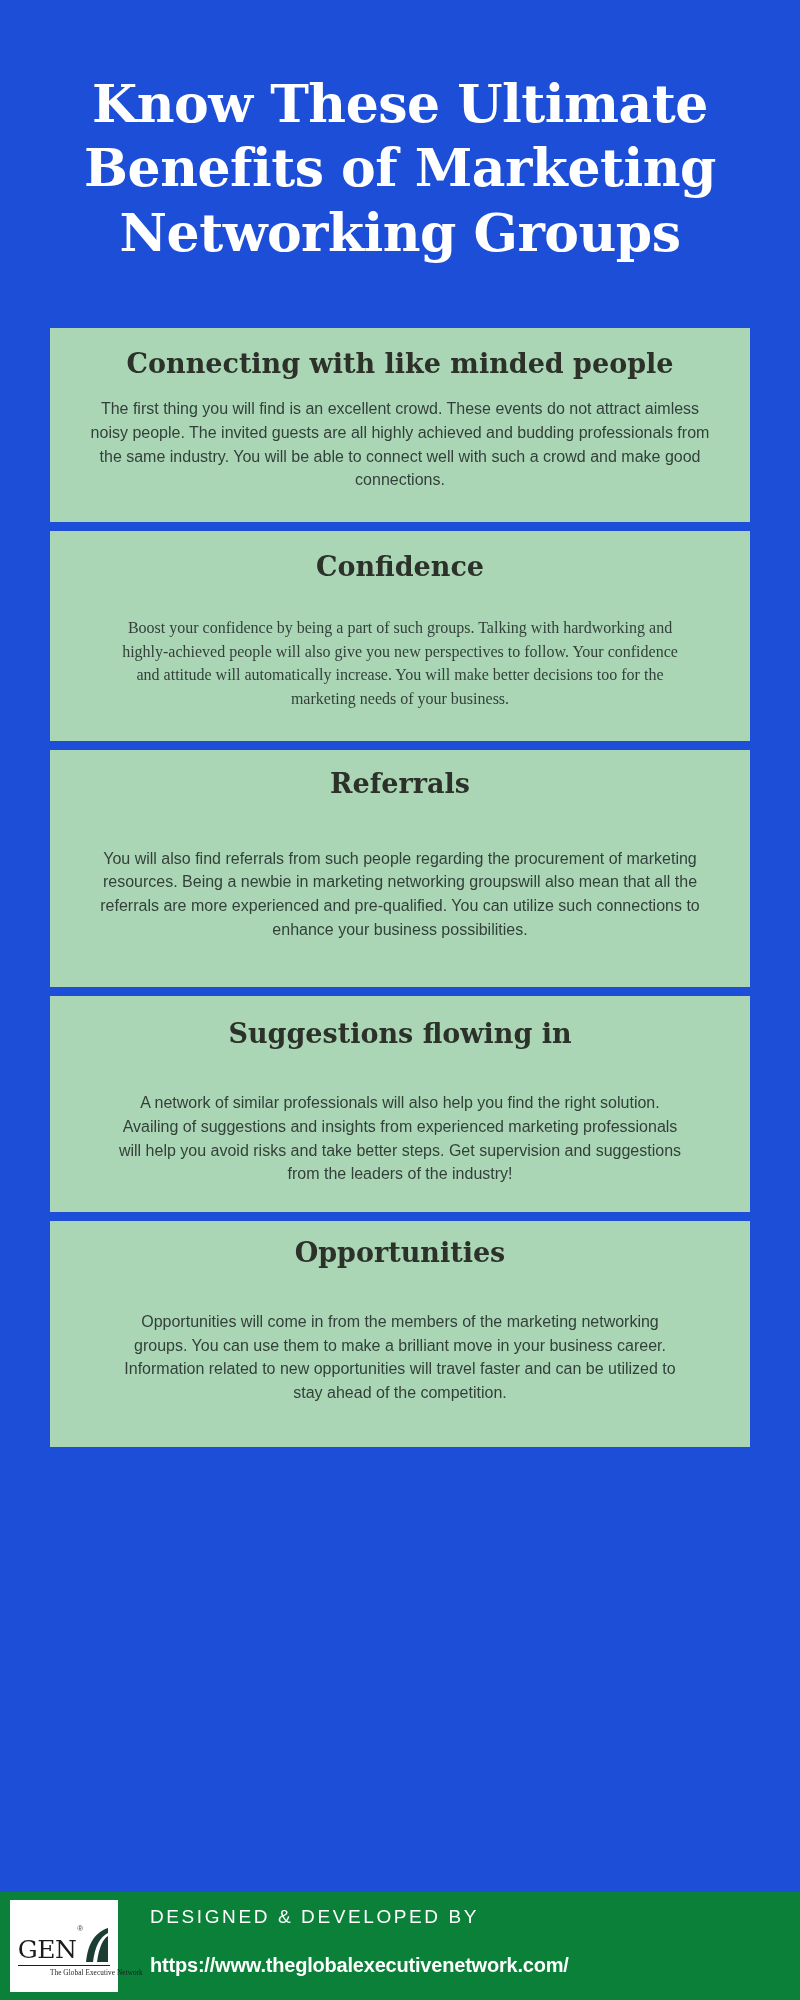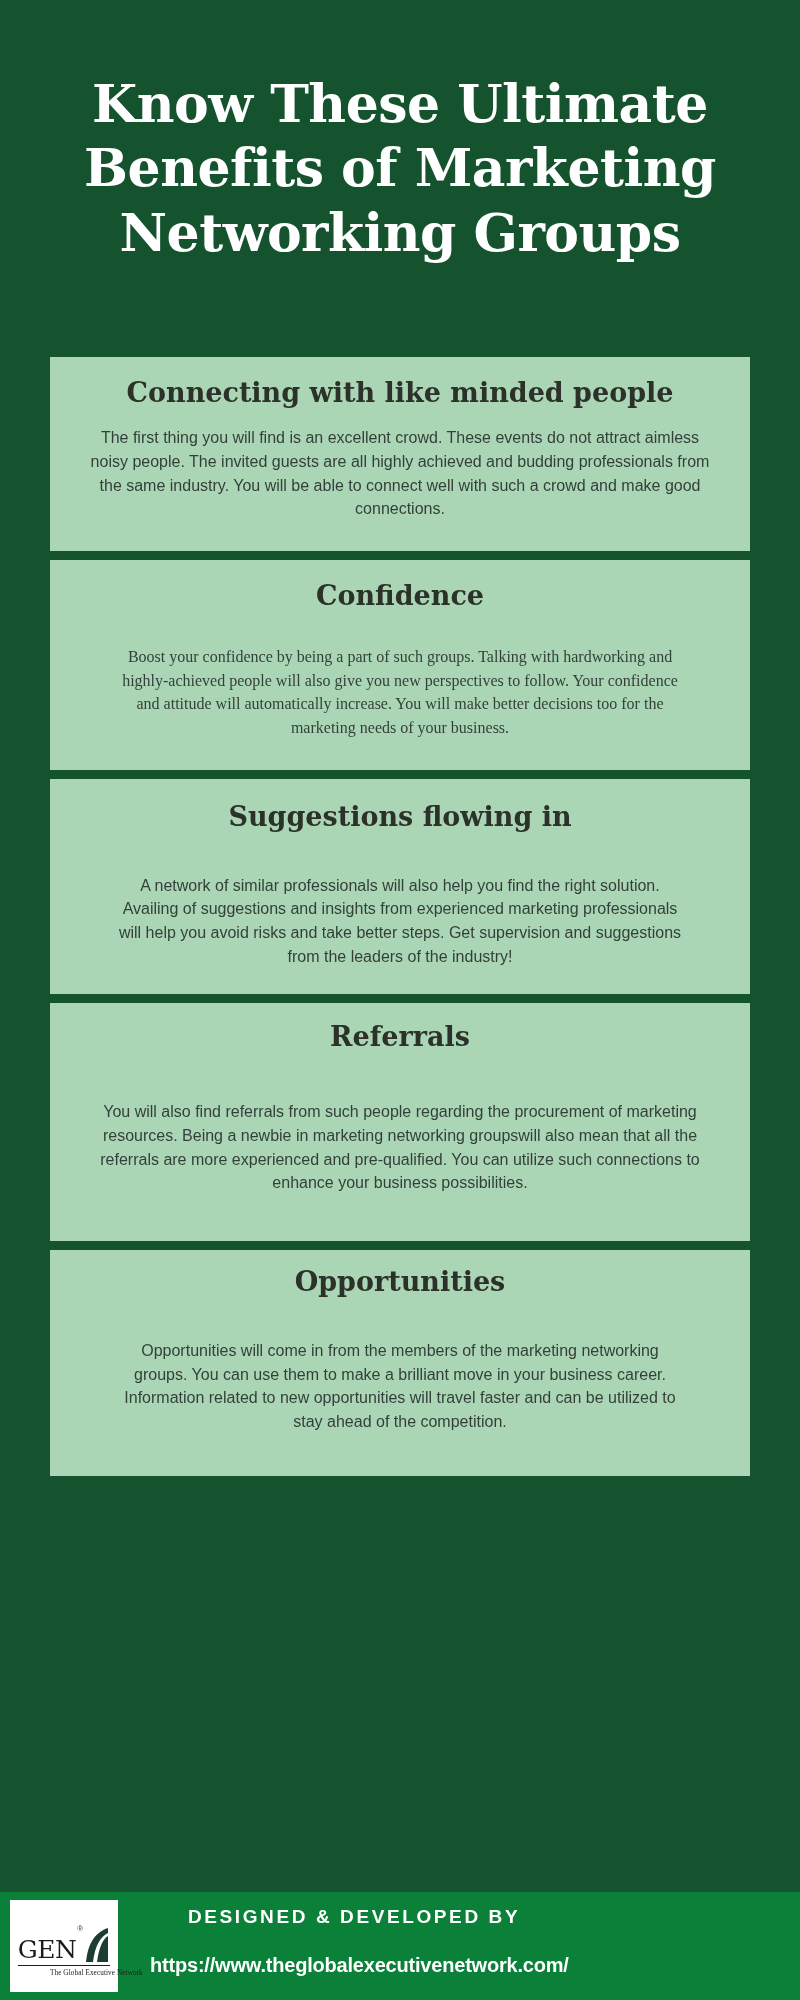--- a/index.html
+++ b/index.html
@@ -5,40 +5,40 @@
   * { margin:0; padding:0; box-sizing:border-box; }
   html,body { width:800px; height:2000px; }
   body {
     background:#0a8038;
     font-family:"Liberation Sans", sans-serif;
     overflow:hidden;
   }
   #page {
     position:relative;
     width:800px; height:2000px;
-    background:#14532d;
+    background:#1d4ed8;
   }
 
   
   .title-block {
     padding:72px 56px 0 56px;
     text-align:center;
   }
   .title {
     font-family:"DejaVu Serif", "Liberation Serif", serif;
     font-weight:700;
     color:#ffffff;
     font-size:52px;
     line-height:1.24;
     letter-spacing:-0.5px;
   }
 
   
   .cards {
-    margin-top:92px;
+    margin-top:63px;
     padding:0 50px 0 50px;
     display:flex;
     flex-direction:column;
     gap:9px;
   }
   .card {
     background:#abd6b6;
     padding:18px 26px 20px 26px;
     text-align:center;
   }
@@ -126,25 +126,24 @@
     margin-left:34px;
   }
   .footer-text {
     flex:1 1 auto;
     padding-left:32px;
     padding-top:6px;
   }
   .designed-by {
     color:#ffffff;
     font-family:"Liberation Sans",sans-serif;
-    font-weight:700;
+    font-weight:400;
     font-size:19px;
     letter-spacing:2.6px;
     margin-bottom:26px;
-    margin-left:38px;
   }
   .footer-url {
     color:#ffffff;
     font-family:Liberation Sans, sans-serif;
     font-weight:700;
     font-size:20px;
     letter-spacing:-0.2px;
   }
 </style>
 </head>
@@ -161,28 +160,28 @@
     <div class="card c1">
       <div class="card-title">Connecting with like minded people</div>
       <div class="card-body">The first thing you will find is an excellent crowd. These events do not attract aimless noisy people. The invited guests are all highly achieved and budding professionals from the same industry. You will be able to connect well with such a crowd and make good connections.</div>
     </div>
 
     <div class="card c2">
       <div class="card-title">Confidence</div>
       <div class="card-body">Boost your confidence by being a part of such groups. Talking with hardworking and highly-achieved people will also give you new perspectives to follow. Your confidence and attitude will automatically increase. You will make better decisions too for the marketing needs of your business.</div>
     </div>
 
+    <div class="card c3">
+      <div class="card-title">Referrals</div>
+      <div class="card-body">You will also find referrals from such people regarding the procurement of marketing resources. Being a newbie in marketing networking groupswill also mean that all the referrals are more experienced and pre-qualified. You can utilize such connections to enhance your business possibilities.</div>
+    </div>
+
     <div class="card c4">
       <div class="card-title">Suggestions flowing in</div>
       <div class="card-body">A network of similar professionals will also help you find the right solution. Availing of suggestions and insights from experienced marketing professionals will help you avoid risks and take better steps. Get supervision and suggestions from the leaders of the industry!</div>
-    </div>
-
-    <div class="card c3">
-      <div class="card-title">Referrals</div>
-      <div class="card-body">You will also find referrals from such people regarding the procurement of marketing resources. Being a newbie in marketing networking groupswill also mean that all the referrals are more experienced and pre-qualified. You can utilize such connections to enhance your business possibilities.</div>
     </div>
 
     <div class="card c5">
       <div class="card-title">Opportunities</div>
       <div class="card-body">Opportunities will come in from the members of the marketing networking groups. You can use them to make a brilliant move in your business career. Information related to new opportunities will travel faster and can be utilized to stay ahead of the competition.</div>
     </div>
 
   </div>
 
   <div class="footer">

